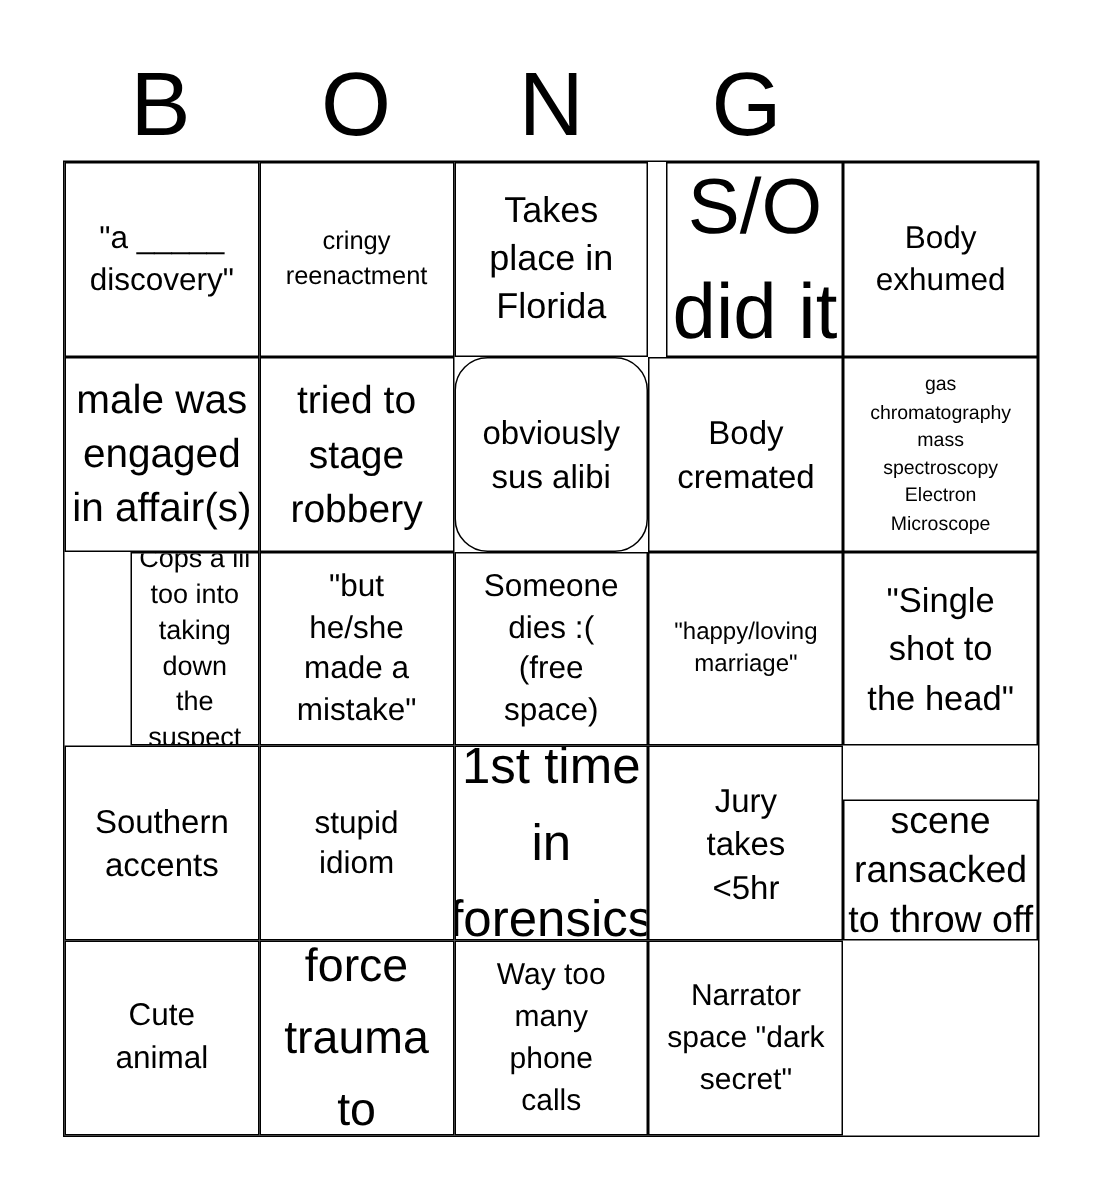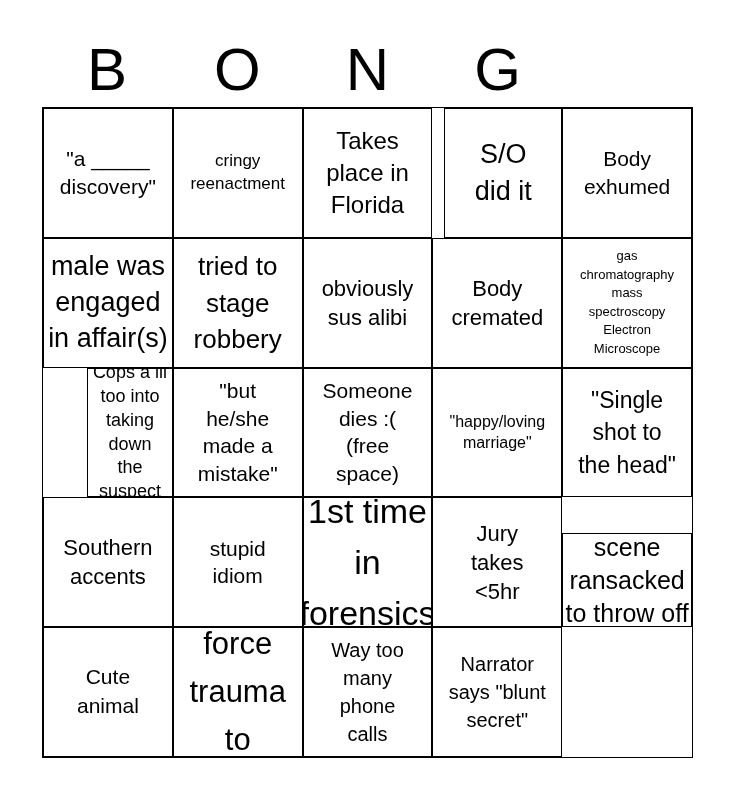--- a/index.html
+++ b/index.html
@@ -58,25 +58,25 @@
     white-space: pre-line;
     overflow: hidden;
     padding: 1px;
     font-size: 21px;
     line-height: 1.32;
   }
   
   .cell:nth-child(1)  { font-size: 21px; }
   .cell:nth-child(2)  { font-size: 17px; }
   .cell:nth-child(3)  { font-size: 24px; }
-  .cell:nth-child(4)  { font-size: 27px; line-height: 1.35; margin-left: 12px; }
+  .cell:nth-child(4)  { font-size: 52px; line-height: 1.35; margin-left: 12px; }
   .cell:nth-child(5)  { font-size: 21px; }
   .cell:nth-child(6)  { font-size: 27px; }
   .cell:nth-child(7)  { font-size: 26px; line-height: 1.4; }
-  .cell:nth-child(8)  { font-size: 22px; }
+  .cell:nth-child(8)  { font-size: 22px; border-radius: 22px; }
   .cell:nth-child(9)  { font-size: 22px; }
   .cell:nth-child(10) { font-size: 13px; line-height: 1.42; }
   .cell:nth-child(11) { font-size: 18px; margin-left: 44px; }
   .cell:nth-child(12) { font-size: 21px; }
   .cell:nth-child(13) { font-size: 21px; }
   .cell:nth-child(14) { font-size: 16px; }
   .cell:nth-child(15) { font-size: 23px; line-height: 1.4; }
   .cell:nth-child(16) { font-size: 22px; }
   .cell:nth-child(17) { font-size: 21px; }
   .cell:nth-child(18) { font-size: 34px; line-height: 1.5; }
@@ -169,17 +169,17 @@
 animal</div>
     <div class="cell">blunt
 force
 trauma to
 head</div>
     <div class="cell">Way too
 many
 phone
 calls</div>
     <div class="cell">Narrator
-says "blunt
+space "dark
 secret"</div>
   </div>
 
 </div>
 
 </body></html>

